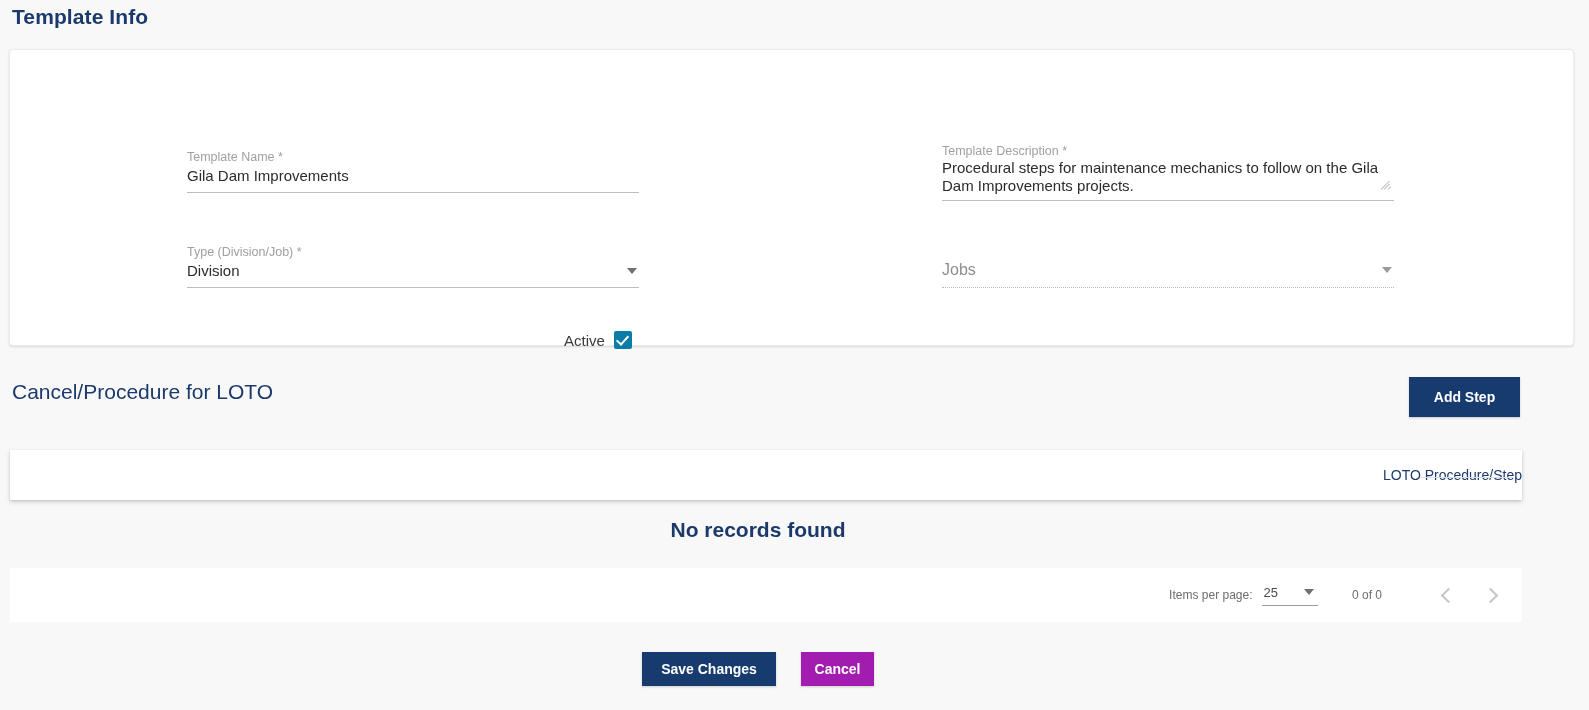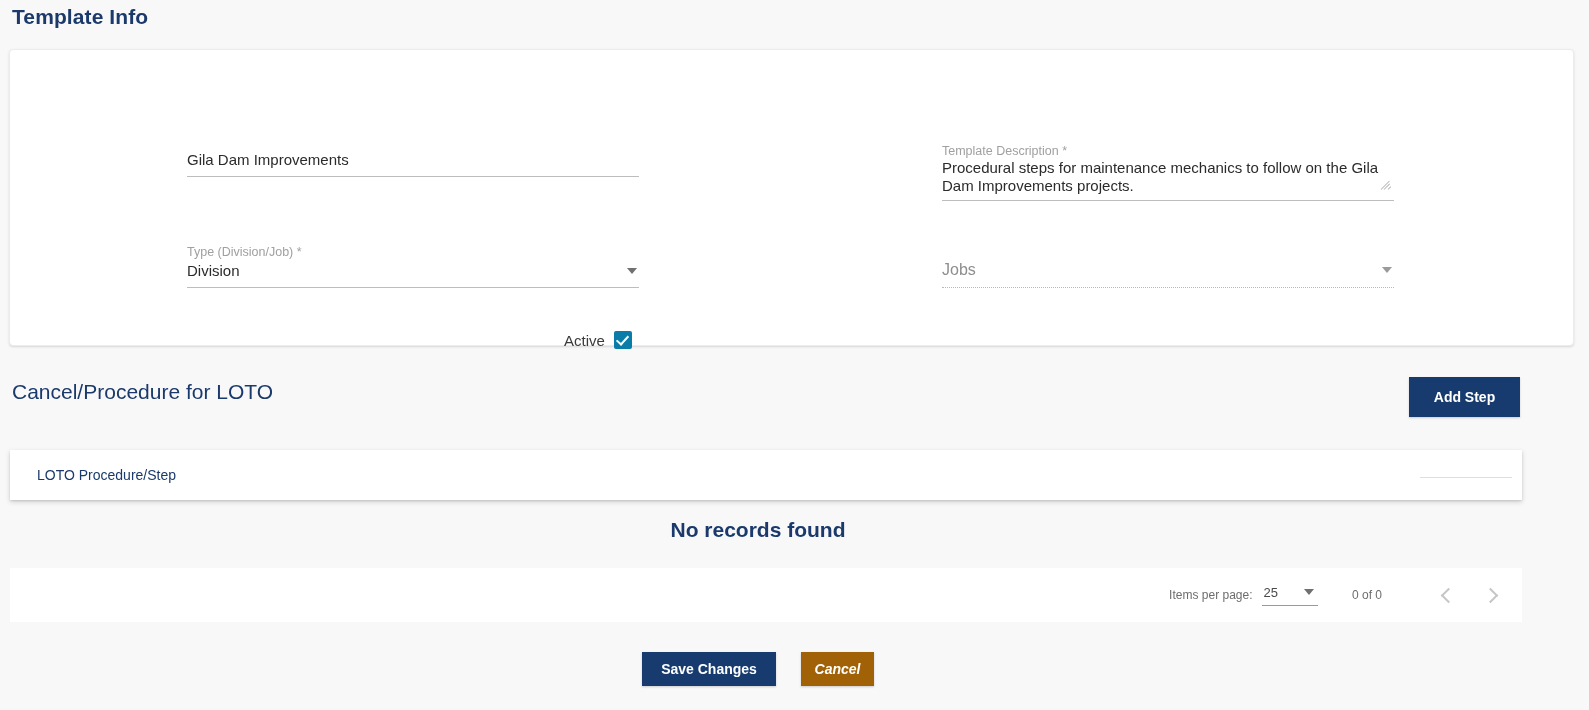--- a/index.html
+++ b/index.html
@@ -165,21 +165,21 @@
   .btn {
     border: none;
     border-radius: 0;
     font-family: "Liberation Sans", sans-serif;
     font-weight: bold;
     color: #fff;
     cursor: pointer;
     box-shadow: 0 1px 2px rgba(0,0,0,.18);
   }
   .btn-navy { background: #173b6e; }
-  .btn-red  { background: #a16207; font-style: italic; }
+  .btn-red  { background: #a21caf; }
 
   #add-step-btn {
     position: absolute;
     left: 1409px;
     top: 377px;
     width: 111px;
     height: 40px;
     font-size: 14px;
   }
 
@@ -187,20 +187,21 @@
   .table-head-card {
     position: absolute;
     left: 10px;
     top: 450px;
     width: 1512px;
     height: 50px;
     background: #ffffff;
     box-shadow: 0 2px 5px rgba(0,0,0,.16), 0 1px 2px rgba(0,0,0,.10);
     display: flex;
     align-items: center;
+    justify-content: flex-end;
   }
   .col-head {
     font-size: 14px;
     color: #1b3a6b;
     padding-left: 27px;
   }
   .head-rule {
     position: absolute;
     right: 10px;
     top: 27px;
@@ -291,20 +292,21 @@
   #cancel-btn       { width: 73px;  height: 34px; font-size: 14px; }
 </style>
 </head>
 <body>
 
 <div class="page-title">Template Info</div>
 
 <div class="info-card">
 
   <div class="field" id="field-template-name">
+    <div class="field-label">Template Name *</div>
     <div class="field-value">Gila Dam Improvements</div>
     <div class="field-underline"></div>
   </div>
 
   <div class="field" id="field-type">
     <div class="field-label">Type (Division/Job) *</div>
     <div class="select-row">
       <div class="field-value">Division</div>
       <span class="caret"></span>
     </div>

